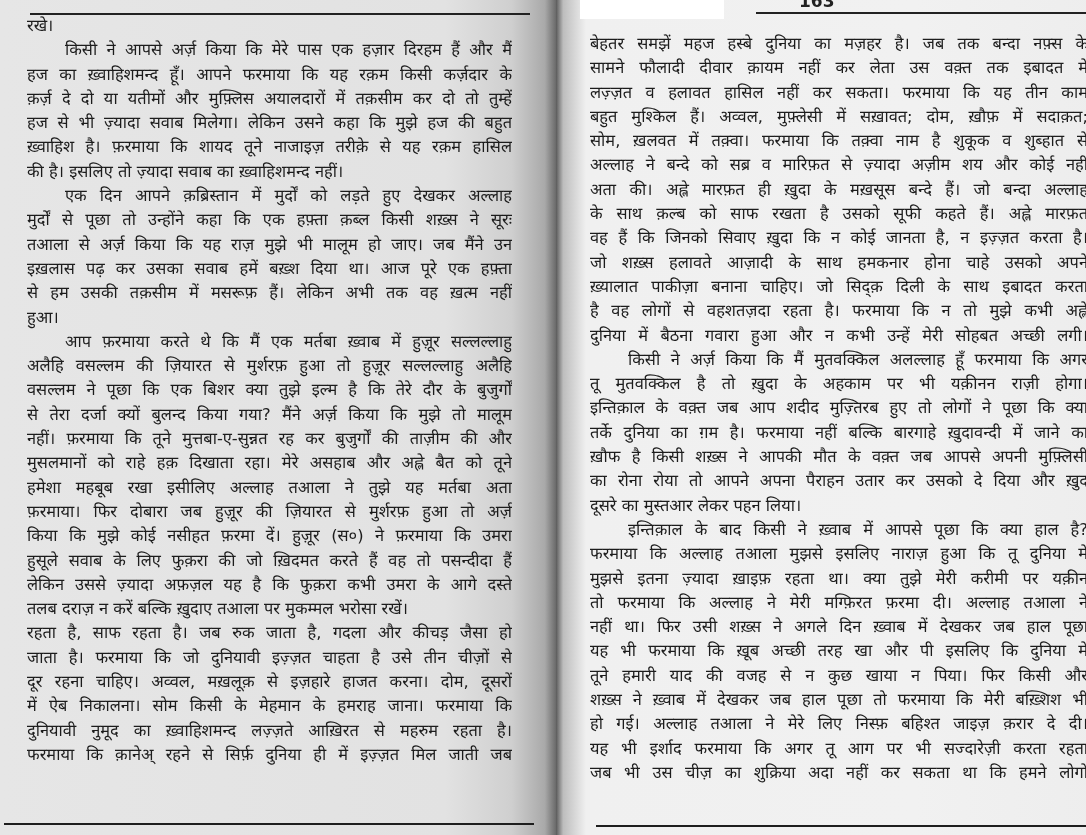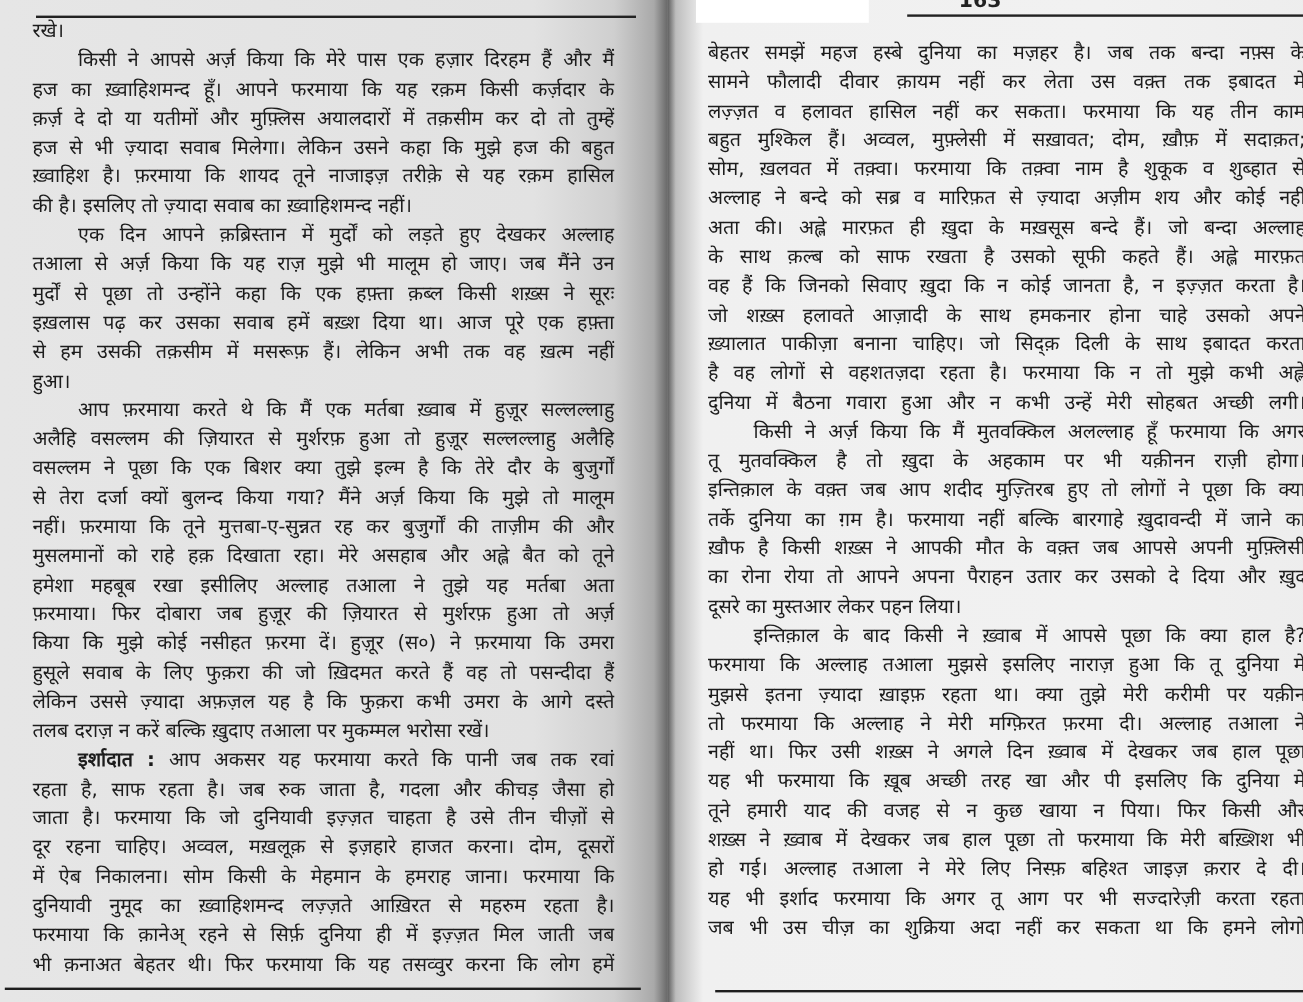--- a/index.html
+++ b/index.html
@@ -53,45 +53,43 @@
   <div class="header-rule left-rule"></div>
   <div class="lines" id="left-lines">
       <div class="line last"><span>रखे।</span></div>
       <div class="line indent"><span>किसी ने आपसे अर्ज़ किया कि मेरे पास एक हज़ार दिरहम हैं और मैं</span></div>
       <div class="line"><span>हज का ख़्वाहिशमन्द हूँ। आपने फरमाया कि यह रक़म किसी कर्ज़दार के</span></div>
       <div class="line"><span>क़र्ज़ दे दो या यतीमों और मुफ़्लिस अयालदारों में तक़सीम कर दो तो तुम्हें</span></div>
       <div class="line"><span>हज से भी ज़्यादा सवाब मिलेगा। लेकिन उसने कहा कि मुझे हज की बहुत</span></div>
       <div class="line"><span>ख़्वाहिश है। फ़रमाया कि शायद तूने नाजाइज़ तरीक़े से यह रक़म हासिल</span></div>
       <div class="line last"><span>की है। इसलिए तो ज़्यादा सवाब का ख़्वाहिशमन्द नहीं।</span></div>
       <div class="line indent"><span>एक दिन आपने क़ब्रिस्तान में मुर्दों को लड़ते हुए देखकर अल्लाह</span></div>
+      <div class="line"><span>मुर्दों से पूछा तो उन्होंने कहा कि एक हफ़्ता क़ब्ल किसी शख़्स ने सूरः</span></div>
       <div class="line"><span>तआला से अर्ज़ किया कि यह राज़ मुझे भी मालूम हो जाए। जब मैंने उन</span></div>
-      <div class="line"><span>मुर्दों से पूछा तो उन्होंने कहा कि एक हफ़्ता क़ब्ल किसी शख़्स ने सूरः</span></div>
       <div class="line"><span>इख़लास पढ़ कर उसका सवाब हमें बख़्श दिया था। आज पूरे एक हफ़्ता</span></div>
       <div class="line"><span>से हम उसकी तक़सीम में मसरूफ़ हैं। लेकिन अभी तक वह ख़त्म नहीं</span></div>
       <div class="line last"><span>हुआ।</span></div>
       <div class="line indent"><span>आप फ़रमाया करते थे कि मैं एक मर्तबा ख़्वाब में हुज़ूर सल्लल्लाहु</span></div>
       <div class="line"><span>अलैहि वसल्लम की ज़ियारत से मुर्शरफ़ हुआ तो हुज़ूर सल्लल्लाहु अलैहि</span></div>
       <div class="line"><span>वसल्लम ने पूछा कि एक बिशर क्या तुझे इल्म है कि तेरे दौर के बुजुर्गों</span></div>
       <div class="line"><span>से तेरा दर्जा क्यों बुलन्द किया गया? मैंने अर्ज़ किया कि मुझे तो मालूम</span></div>
       <div class="line"><span>नहीं। फ़रमाया कि तूने मुत्तबा-ए-सुन्नत रह कर बुजुर्गों की ताज़ीम की और</span></div>
       <div class="line"><span>मुसलमानों को राहे हक़ दिखाता रहा। मेरे असहाब और अह्ले बैत को तूने</span></div>
       <div class="line"><span>हमेशा महबूब रखा इसीलिए अल्लाह तआला ने तुझे यह मर्तबा अता</span></div>
       <div class="line"><span>फ़रमाया। फिर दोबारा जब हुज़ूर की ज़ियारत से मुर्शरफ़ हुआ तो अर्ज़</span></div>
       <div class="line"><span>किया कि मुझे कोई नसीहत फ़रमा दें। हुज़ूर (स०) ने फ़रमाया कि उमरा</span></div>
       <div class="line"><span>हुसूले सवाब के लिए फुक़रा की जो ख़िदमत करते हैं वह तो पसन्दीदा हैं</span></div>
       <div class="line"><span>लेकिन उससे ज़्यादा अफ़ज़ल यह है कि फुक़रा कभी उमरा के आगे दस्ते</span></div>
       <div class="line last"><span>तलब दराज़ न करें बल्कि ख़ुदाए तआला पर मुकम्मल भरोसा रखें।</span></div>
-      <div class="line indent"><span class="bold">इर्शादात : </span><span>आप अकसर यह फरमाया करते कि पानी जब तक रवां</span></div>
       <div class="line"><span>रहता है, साफ रहता है। जब रुक जाता है, गदला और कीचड़ जैसा हो</span></div>
       <div class="line"><span>जाता है। फरमाया कि जो दुनियावी इज़्ज़त चाहता है उसे तीन चीज़ों से</span></div>
       <div class="line"><span>दूर रहना  चाहिए। अव्वल, मख़लूक़ से इज़हारे हाजत करना। दोम, दूसरों</span></div>
       <div class="line"><span>में ऐब निकालना। सोम किसी के मेहमान के हमराह जाना। फरमाया कि</span></div>
       <div class="line"><span>दुनियावी नुमूद का ख़्वाहिशमन्द लज़्ज़ते आख़िरत से महरुम रहता है।</span></div>
       <div class="line"><span>फरमाया कि क़ानेअ् रहने से सिर्फ़ दुनिया ही में इज़्ज़त मिल जाती जब</span></div>
-      <div class="line"><span>भी क़नाअत बेहतर थी। फिर फरमाया कि यह तसव्वुर करना कि लोग हमें</span></div>
     </div>
   <div class="footer-rule left-foot"></div>
 </div>
 
 <div class="page page-right">
   <div class="white-patch"></div>
   <div class="page-num">163</div>
   <div class="header-rule right-rule"></div>
   <div class="lines" id="right-lines">
       <div class="line"><span>बेहतर समझें महज  हस्बे दुनिया का मज़हर है। जब तक बन्दा नफ़्स के</span></div>

